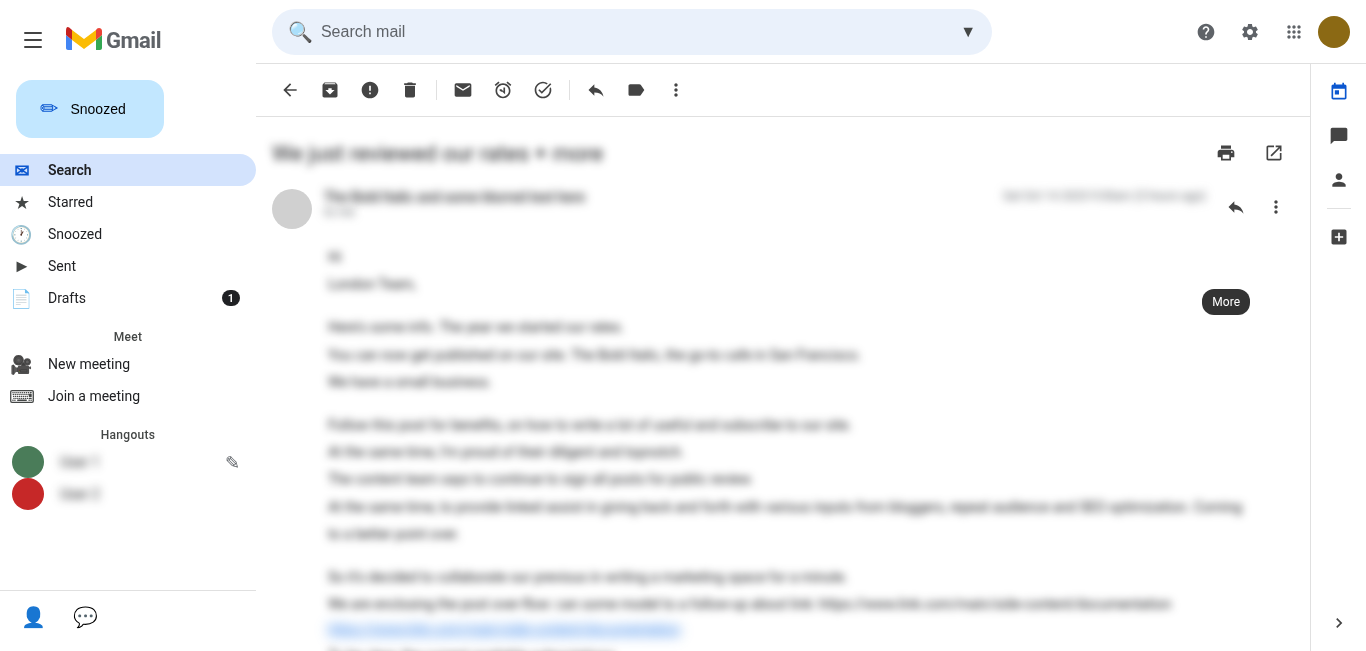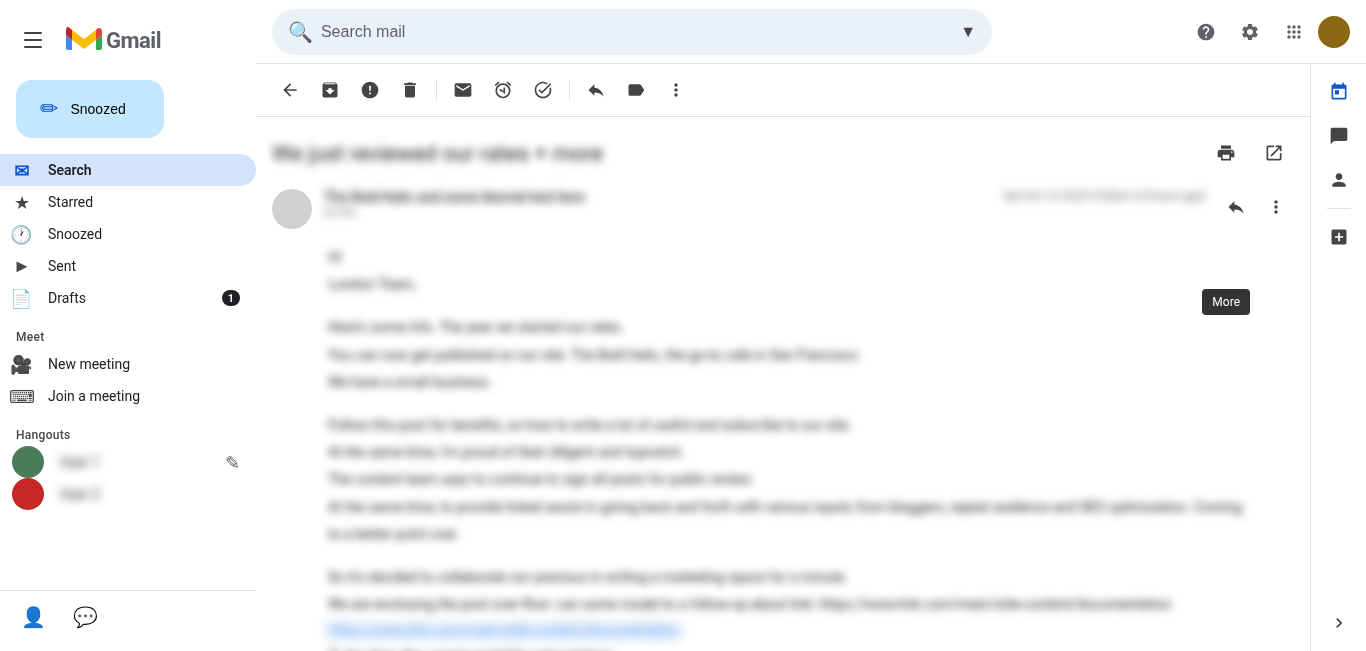--- a/index.html
+++ b/index.html
@@ -17,21 +17,21 @@
     .compose-btn { margin: 8px 16px 16px; background: #c2e7ff; border: none; border-radius: 16px; padding: 16px 24px; font-size: 14px; font-weight: 500; cursor: pointer; display: flex; align-items: center; gap: 12px; width: 148px; }
     .compose-plus { font-size: 22px; color: #0b57d0; font-weight: 300; }
 
     .nav-item { display: flex; align-items: center; gap: 16px; padding: 4px 16px 4px 12px; height: 32px; border-radius: 0 16px 16px 0; cursor: pointer; font-size: 14px; color: #202124; position: relative; }
     .nav-item.active { background: #d3e3fd; font-weight: 600; }
     .nav-icon { width: 20px; height: 20px; display: flex; align-items: center; justify-content: center; color: #444746; font-size: 18px; flex-shrink: 0; }
     .nav-icon.active-icon { color: #0b57d0; }
     .nav-label { flex: 1; }
     .nav-badge { background: #202124; color: #fff; border-radius: 8px; padding: 0 6px; font-size: 11px; font-weight: 600; height: 16px; display: flex; align-items: center; }
 
-    .section-title { padding: 16px 16px 4px; font-size: 12px; color: #444746; font-weight: 500; letter-spacing: 0.3px; }
+    .section-title { padding: 16px 16px 4px; font-size: 12px; color: #444746; font-weight: 500; letter-spacing: 0.3px; text-align: center; }
 
     
     .main { flex: 1; display: flex; flex-direction: column; overflow: hidden; }
 
     
     .topbar { height: 64px; display: flex; align-items: center; padding: 0 16px; gap: 8px; border-bottom: 1px solid #e0e0e0; }
     .search-bar { flex: 1; max-width: 720px; background: #eaf1fb; border-radius: 24px; height: 46px; display: flex; align-items: center; padding: 0 16px; gap: 8px; }
     .search-bar input { border: none; background: transparent; font-size: 16px; outline: none; flex: 1; color: #c2410c; }
     .search-bar input::placeholder { color: #5f6368; }
     .search-icon { color: #444746; font-size: 20px; }
@@ -61,21 +61,21 @@
     .email-sender-row { display: flex; align-items: flex-start; padding: 8px 16px; gap: 12px; }
     .sender-avatar { width: 40px; height: 40px; border-radius: 50%; background: #d0d0d0; flex-shrink: 0; display: flex; align-items: center; justify-content: center; font-size: 16px; color: #5f6368; }
     .sender-info { flex: 1; }
     .sender-name { font-size: 14px; font-weight: 500; color: #202124; filter: blur(5px); }
     .sender-to { font-size: 12px; color: #5f6368; filter: blur(5px); }
     .sender-date { font-size: 12px; color: #5f6368; margin-left: auto; filter: blur(5px); }
     .sender-actions { display: flex; gap: 4px; align-items: center; }
     .sender-action-btn { width: 36px; height: 36px; border-radius: 50%; display: flex; align-items: center; justify-content: center; cursor: pointer; border: none; background: transparent; color: #444; font-size: 18px; }
 
     
-    .more-tooltip { position: absolute; top: 225px; right: 60px; background: #333; color: #fff; padding: 6px 10px; border-radius: 4px; font-size: 12px; z-index: 100; pointer-events: none; }
+    .more-tooltip { position: absolute; top: 225px; right: 60px; background: #333; color: #fff; padding: 6px 10px; border-radius: 12px; font-size: 12px; z-index: 100; pointer-events: none; }
 
     
     .email-body { padding: 8px 16px 8px 72px; }
     .email-body p { font-size: 14px; color: #202124; line-height: 1.8; filter: blur(4px); margin-bottom: 2px; }
     .email-body a { color: #1a73e8; text-decoration: underline; filter: blur(4px); }
 
     
     .right-sidebar { width: 56px; border-left: 1px solid #e0e0e0; display: flex; flex-direction: column; align-items: center; padding: 8px 0; gap: 4px; background: #fff; }
     .right-btn { width: 40px; height: 40px; border-radius: 50%; display: flex; align-items: center; justify-content: center; cursor: pointer; border: none; background: transparent; color: #444; font-size: 18px; }
     .right-btn.active { color: #0b57d0; }

